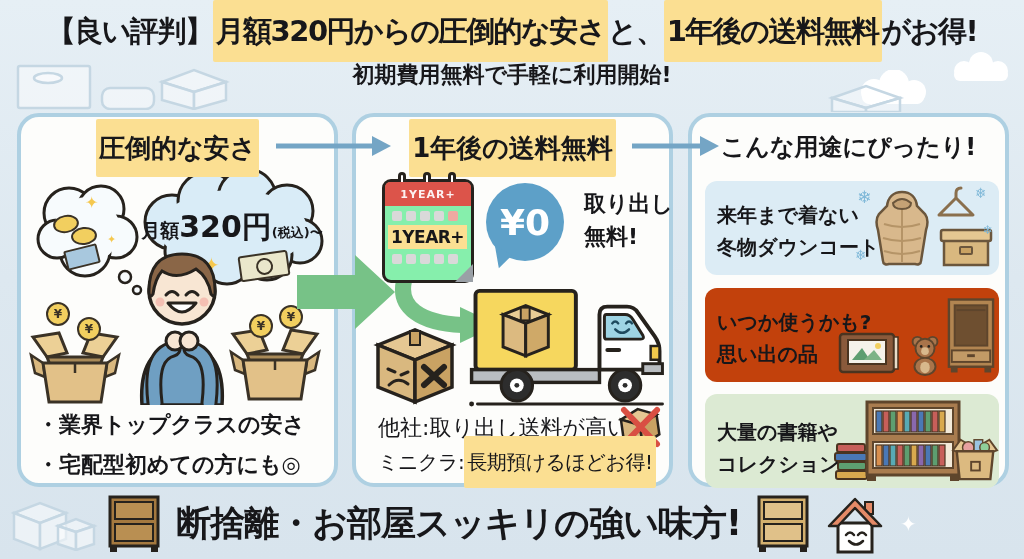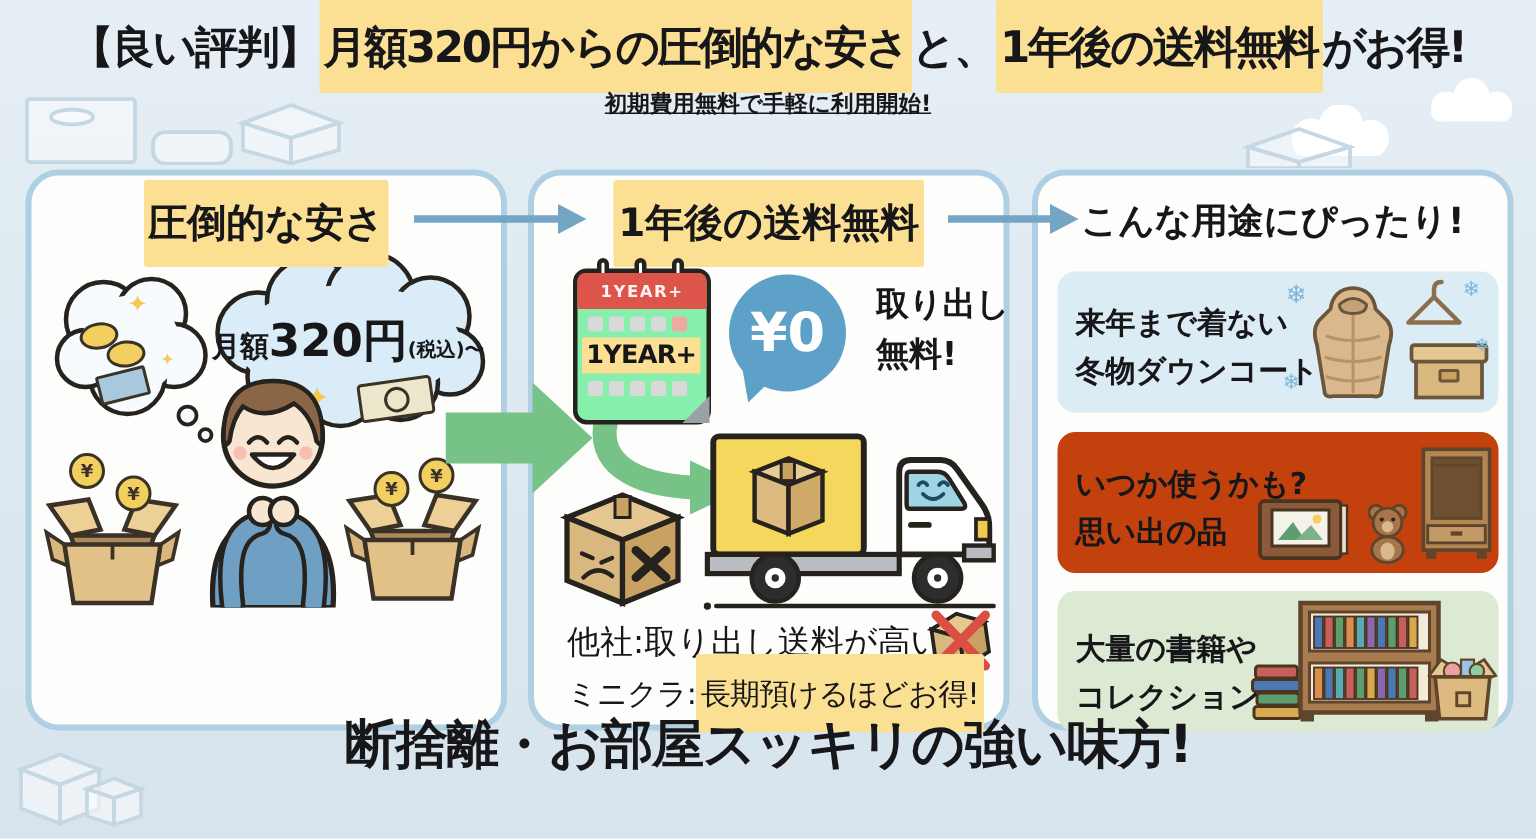--- a/index.html
+++ b/index.html
@@ -4,21 +4,21 @@
 <style>
   html,body{margin:0;padding:0;}
   .stage{position:relative;width:1024px;height:559px;overflow:hidden;
     background:linear-gradient(180deg,#e6eff5 0%,#dde8f0 50%,#d8e4ed 100%);
     font-family:"DejaVu Sans","Liberation Sans",sans-serif;color:#17171a;}
   .abs{position:absolute;}
   .hl{background:#fbdf92;padding:14px 3px;border-radius:2px;}
   
   .header{position:absolute;top:12px;left:0;width:100%;text-align:center;z-index:4;}
   .main-title{font-size:29px;font-weight:900;letter-spacing:-1.5px;white-space:nowrap;}
-  .subtitle{margin-top:8px;font-size:15px;font-weight:900;text-decoration:underline;}
+  .subtitle{margin-top:8px;font-size:22px;font-weight:900;}
   
   .panel{position:absolute;top:113px;width:321px;height:374px;background:#fdfdfb;
     border:4px solid #aed0e2;border-radius:22px;box-sizing:border-box;z-index:2;}
   .panel-title{position:absolute;top:14px;left:0;width:100%;text-align:center;
     font-size:26px;font-weight:900;white-space:nowrap;z-index:2;}
   .bullets{position:absolute;left:16px;top:288px;font-size:22px;font-weight:900;line-height:40px;white-space:nowrap;}
   .coin{position:absolute;width:24px;height:24px;border-radius:50%;background:#f2cf5f;
     border:2.5px solid #3a3226;box-sizing:border-box;display:flex;align-items:center;justify-content:center;
     font-size:12px;font-weight:900;color:#3a3226;z-index:3;}
   .sparkle{position:absolute;color:#f5c84f;font-weight:900;}
@@ -47,21 +47,21 @@
     display:flex;align-items:center;justify-content:center;color:#fff;font-size:36px;font-weight:900;z-index:2;}
   .bubble-tail{position:absolute;left:3px;bottom:-6px;width:0;height:0;border-style:solid;
     border-width:18px 5px 0 15px;border-color:#5da0c8 transparent transparent transparent;transform:rotate(30deg);}
   .note-lines{position:absolute;left:228px;top:70px;font-size:22px;font-weight:900;line-height:33px;white-space:nowrap;}
   .compare{position:absolute;left:22px;font-weight:400;white-space:nowrap;}
   
   .card{position:absolute;left:13px;width:294px;height:94px;border-radius:12px;box-sizing:border-box;}
   .card-text{position:absolute;left:12px;top:18px;font-size:20px;font-weight:900;line-height:32px;white-space:nowrap;z-index:2;}
   .snow{position:absolute;color:#7fb8d8;z-index:1;}
   
-  .footer{position:absolute;left:0;bottom:0;width:100%;height:71px;display:flex;align-items:center;justify-content:center;gap:15px;z-index:2;flex-direction:column;}
+  .footer{position:absolute;left:0;bottom:0;width:100%;height:71px;display:flex;align-items:center;justify-content:center;gap:15px;z-index:2;}
   .footer-text{font-size:35px;font-weight:900;letter-spacing:-1px;white-space:nowrap;}
   svg{display:block;}
 </style>
 </head>
 <body>
 
 <div class="stage">
 
   <svg class="abs" style="left:10px;top:58px;" width="230" height="52" viewBox="0 0 230 52" fill="rgba(255,255,255,0.45)" stroke="#c5d7e3" stroke-width="2.5">
     <rect x="8" y="8" width="72" height="42" rx="2"></rect>
@@ -185,20 +185,24 @@
     <div class="coin" style="left:56px;top:200px;">
         <span>¥</span>
       </div>
     <div class="coin" style="left:228px;top:197px;">
         <span>¥</span>
       </div>
     <div class="coin" style="left:258px;top:188px;">
         <span>¥</span>
       </div>
 
+    <div class="bullets">
+      <div>・業界トップクラスの安さ</div>
+      <div>・宅配型初めての方にも◎</div>
+    </div>
   </section>
 
   <section class="panel" style="left:352px;">
     <div class="panel-title"><span class="hl">1年後の送料無料</span></div>
 
     <div class="calendar">
       <div class="cal-ring" style="left:13px;"></div>
       <div class="cal-ring" style="left:38px;"></div>
       <div class="cal-ring" style="left:63px;"></div>
       <div class="cal-head">

